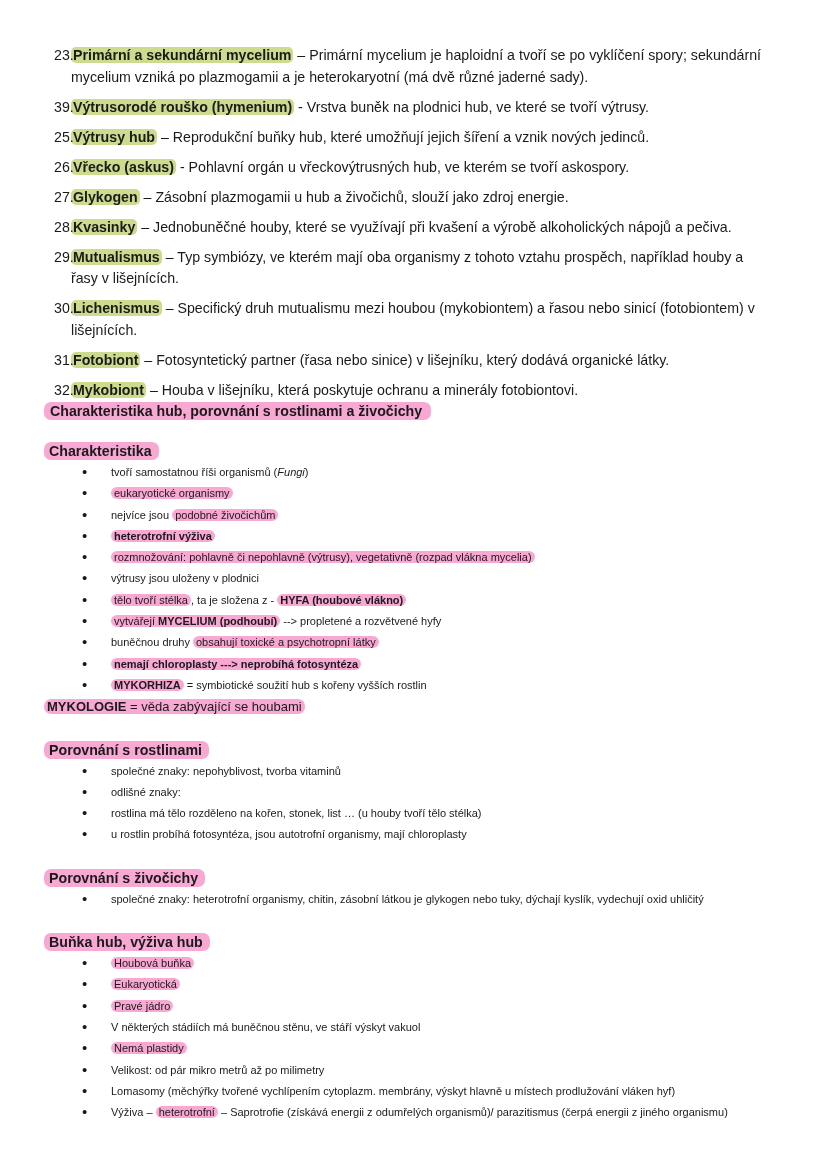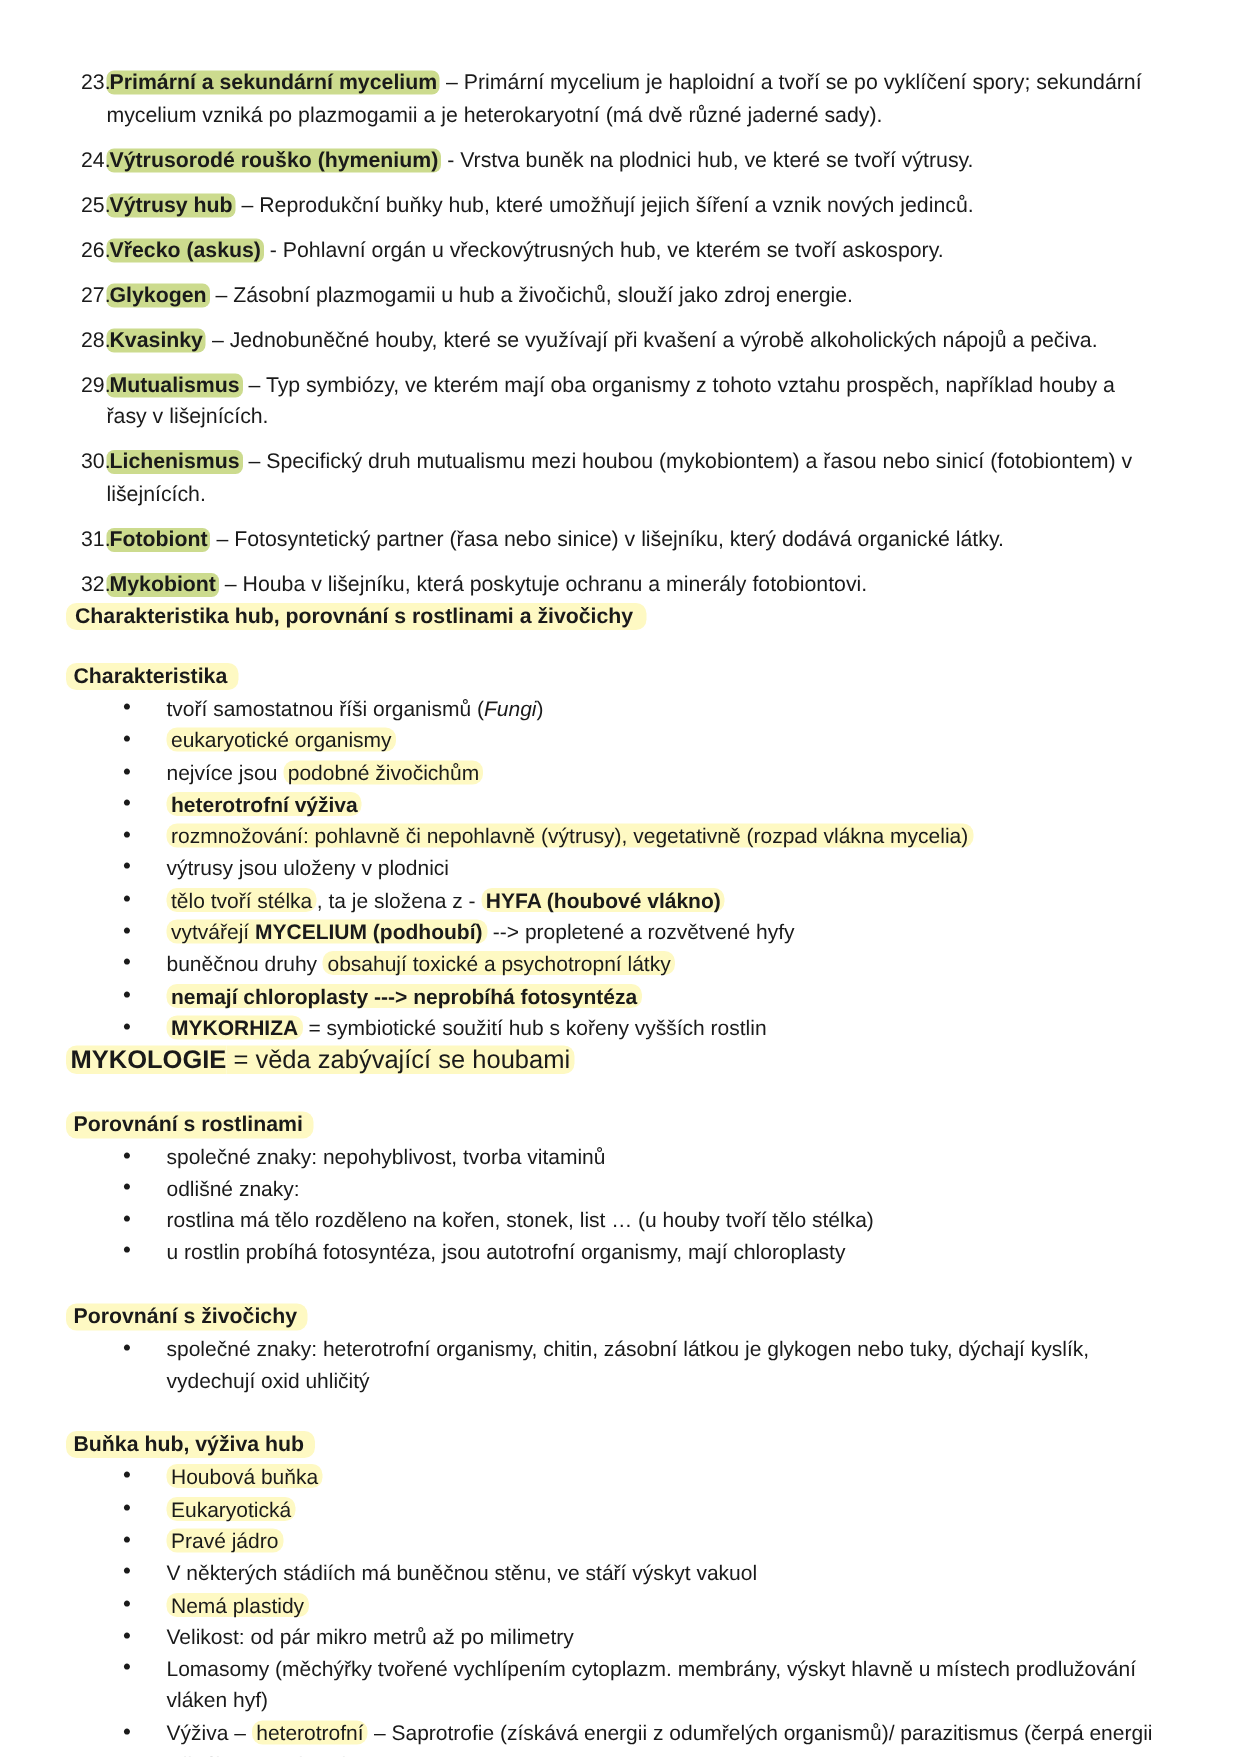--- a/index.html
+++ b/index.html
@@ -19,21 +19,21 @@
     width: 828px;
     height: 1171px;
     background: #ffffff;
     box-sizing: border-box;
     padding: 45px 55px 0 38px;
     overflow: hidden;
   }
 
   
   .hl {
-    background: #fef9c3;
+    background: #f9a8d4;
     border-radius: 7px;
     padding: 0 3px;
     box-decoration-break: clone;
     -webkit-box-decoration-break: clone;
   }
   .hl-tight {
     background: #ccdb8e;
     border-radius: 5px;
     padding: 0 2px;
     box-decoration-break: clone;
@@ -83,58 +83,58 @@
   .sub-head .hl { padding: 1px 7px 1px 5px; }
 
   
   .bullets {
     list-style: none;
     margin: 0;
     padding: 0;
   }
   .bullets > li {
     position: relative;
-    font-size: 14px;
+    font-size: 11px;
     line-height: 21.3px;
     padding-left: 73px;
     margin: 0;
   }
   .bullets > li::before {
     content: "\2022";
     position: absolute;
     left: 44px;
     top: -1px;
     font-size: 15px;
     color: #1a1a1a;
   }
 
   
   .flushline {
-    font-size: 17px;
+    font-size: 13px;
     line-height: 21.3px;
     padding-left: 6px;
     margin: 0;
     font-weight: 700;
   }
   .gap-md { height: 19px; }
   .gap-lg { height: 22px; }
 </style>
 </head>
 <body>
 
 <div class="page">
 
   <ol class="numlist">
 
     <li>
       <span class="num">23.</span><b class="hl-tight">Primární a sekundární mycelium</b><span> – </span><span>Primární mycelium je haploidní a tvoří se po vyklíčení spory; sekundární mycelium vzniká po plazmogamii a je heterokaryotní (má dvě různé jaderné sady).</span>
     </li>
 
     <li>
-      <span class="num">24.</span><b class="hl-tight">Výtrusorodé rouško (hymenium)</b><span> - </span><span>Vrstva buněk na plodnici hub, ve které se tvoří výtrusy.</span>
+      <span class="num">39.</span><b class="hl-tight">Výtrusorodé rouško (hymenium)</b><span> - </span><span>Vrstva buněk na plodnici hub, ve které se tvoří výtrusy.</span>
     </li>
 
     <li>
       <span class="num">25.</span><b class="hl-tight">Výtrusy hub</b><span> – </span><span>Reprodukční buňky hub, které umožňují jejich šíření a vznik nových jedinců.</span>
     </li>
 
     <li>
       <span class="num">26.</span><b class="hl-tight">Vřecko (askus)</b><span> - </span><span>Pohlavní orgán u vřeckovýtrusných hub, ve kterém se tvoří askospory.</span>
     </li>
 

